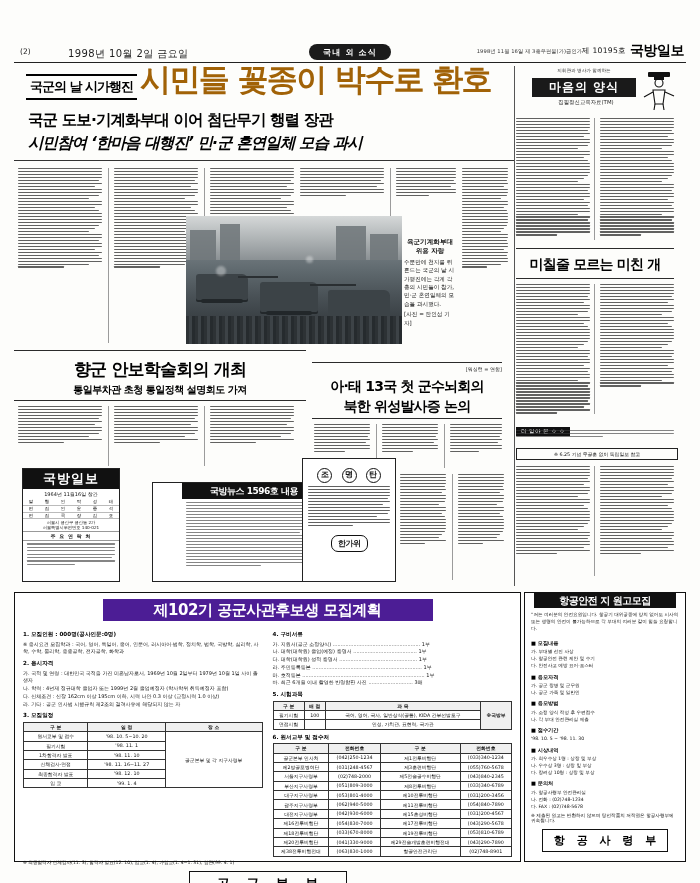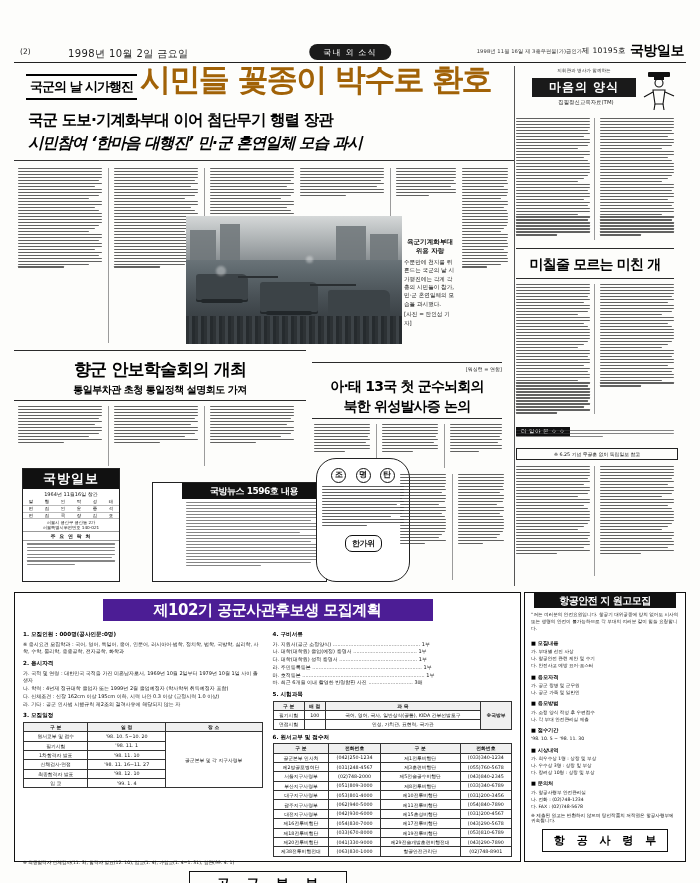--- a/index.html
+++ b/index.html
@@ -21,21 +21,21 @@
   .lines.dense i{margin-bottom:1.7px;height:1.3px;}
   .lines.pale i{opacity:.62;}
 
   
   .top-rule{position:absolute;left:14px;right:14px;top:62px;border-top:1.1px solid #222;}
   .pagenum{position:absolute;left:20px;top:47px;font-size:7.5px;color:#222;}
   .dateline{position:absolute;left:68px;top:47px;font-size:10px;color:#1d1d1d;letter-spacing:.4px;}
   .topic-pill{
     position:absolute;left:50%;transform:translateX(-50%);top:44px;
     background:#1b1b1b;color:#fff;font-size:8px;padding:2.5px 14px;border-radius:9px;
-    letter-spacing:1.2px;white-space:nowrap;
+    letter-spacing:1.2px;white-space:nowrap;font-weight:bold;
   }
   .issue-meta{position:absolute;right:118px;top:48px;font-size:5.2px;color:#333;letter-spacing:.1px;}
   .issue-no{position:absolute;right:74px;top:46px;font-size:7.6px;color:#111;letter-spacing:.3px;}
   .brand{position:absolute;right:16px;top:42px;font-size:14px;font-weight:bold;color:#000;letter-spacing:-.5px;}
 
   
   .kicker{
     position:absolute;left:26px;top:74px;font-size:13px;font-weight:bold;color:#000;
     border-top:2.4px solid #000;border-bottom:2.4px solid #000;padding:2px 4px;letter-spacing:-1px;
   }
@@ -505,21 +505,21 @@
         <i></i>
         <i></i>
         <i></i>
         <i></i>
         <i></i>
         <i></i>
         <i></i>
     </div>
   </div>
 
-  <div class="boxed" style="left:316px;top:458px;width:92px;height:122px;border-radius:20px;">
+  <div class="boxed" style="left:302px;top:458px;width:92px;height:122px;">
     <div style="text-align:center;padding:3px 0 1px;">
       <span class="circ">조</span>
       <span class="circ">명</span>
       <span class="circ">탄</span>
     </div>
     <div class="lines dense" style="padding:2px 5px;">
       <i></i>
         <i></i>
         <i></i>
         <i></i>

